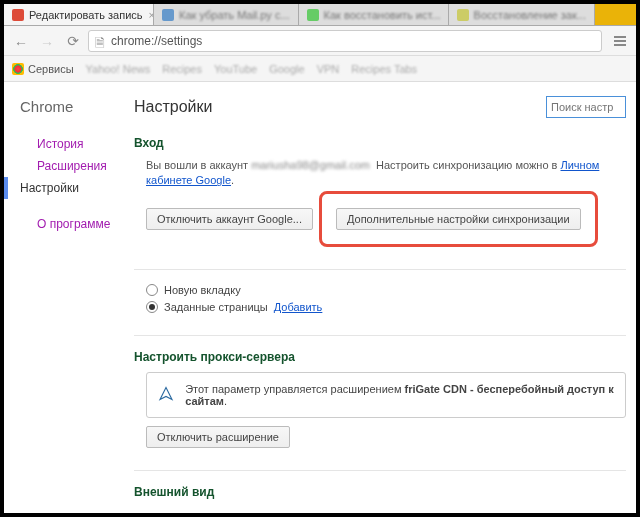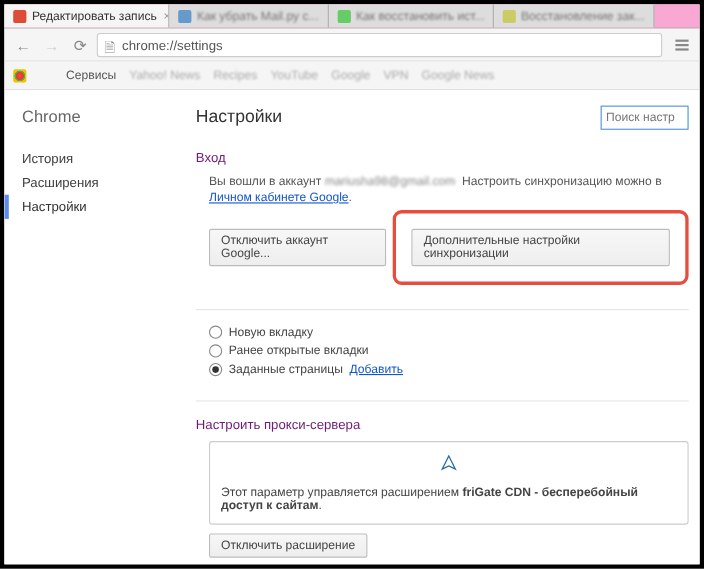--- a/index.html
+++ b/index.html
@@ -1,53 +1,53 @@
 <!DOCTYPE html>
 <html><head>
 <meta charset="utf-8">
 <style>
 * { box-sizing: border-box; margin: 0; padding: 0; font-family: Arial, sans-serif; }
 body { width: 640px; height: 517px; background: #000; overflow: hidden; }
 .window { position: absolute; top: 4px; left: 4px; right: 4px; bottom: 4px; background: #fff; display: flex; flex-direction: column; }
-.tab-strip { display: flex; height: 22px; background: #f9a8d4; border-bottom: 1px solid #aaa; }
+.tab-strip { display: flex; height: 22px; background: #eab308; border-bottom: 1px solid #aaa; }
 .tab { display: flex; align-items: center; padding: 0 8px; font-size: 11px; height: 100%; border-right: 1px solid #aaa; background: #f5f5f5; max-width: 150px; overflow: hidden; white-space: nowrap; color: #333; }
 .tab.inactive { background: #ddd; color: #777; }
 .tab .favicon { width: 12px; height: 12px; margin-right: 5px; background: #dd4b39; border-radius: 2px; flex-shrink: 0; }
 .toolbar { height: 30px; background: #f5f5f5; border-bottom: 1px solid #ddd; display: flex; align-items: center; padding: 0 6px; gap: 4px; }
 .nav-btn { width: 22px; height: 22px; display: flex; align-items: center; justify-content: center; color: #888; cursor: pointer; font-size: 14px; }
 .omnibox { flex: 1; height: 22px; border: 1px solid #ccc; border-radius: 3px; background: #fff; display: flex; align-items: center; padding: 0 6px; font-size: 12px; color: #555; }
 .omnibox .doc-icon { width: 12px; height: 14px; margin-right: 4px; color: #888; }
 .menu-icon { width: 20px; height: 20px; display: flex; flex-direction: column; justify-content: center; align-items: center; gap: 2px; cursor: pointer; margin-left: 4px; }
 .menu-icon span { width: 12px; height: 2px; background: #888; }
 .bookmarks-bar { height: 26px; background: #f5f5f5; border-bottom: 1px solid #ddd; display: flex; align-items: center; padding: 0 8px; font-size: 11px; color: #555; gap: 12px; }
 .bm-icon { width: 12px; height: 12px; background: radial-gradient(#f44, #e33 40%, #3b5 45%, #3b5 55%, #fb0 60%); border-radius: 2px; margin-right: 4px; }
 .bm-item { display: flex; align-items: center; color: #aaa; filter: blur(0.8px); }
-.content { flex: 1; display: flex; background: #fff; overflow: hidden; gap: 44px; }
+.content { flex: 1; display: flex; background: #fff; overflow: hidden; }
 .sidebar { width: 120px; padding: 16px 0 0 16px; font-size: 12px; }
 .brand { font-size: 15px; color: #666; margin-bottom: 18px; }
-.side-item { padding: 4px 0; color: #404040; cursor: pointer; }
+.side-item { padding: 4px 0; color: #a21caf; cursor: pointer; margin-left: 17px; }
 .side-item.active { color: #333; font-weight: 500; border-left: 4px solid #5b8def; margin-left: -16px; padding-left: 12px; }
 .side-group-gap { height: 14px; }
 .main { flex: 1; padding: 14px 10px 0 10px; font-size: 12px; color: #333; overflow: hidden; }
 .page-header { display: flex; justify-content: space-between; align-items: center; margin-bottom: 18px; }
 .page-title { font-size: 16px; color: #333; }
 .search-settings { width: 80px; height: 22px; border: 1px solid #4a90d9; padding: 2px 4px; font-size: 11px; color: #aaa; }
 .section { margin-bottom: 22px; }
-.section h3 { font-size: 12px; font-weight: 400; color: #701a75; margin-bottom: 8px; }
+.section h3 { font-size: 12px; font-weight: 700; color: #14532d; margin-bottom: 8px; }
 .section .body { padding-left: 12px; }
 .login-text { font-size: 11px; color: #555; margin-bottom: 2px; line-height: 1.4; }
 .login-text .blurred { filter: blur(1.5px); color: #888; }
 .link { color: #1155cc; text-decoration: underline; cursor: pointer; }
 .btn { display: inline-block; padding: 4px 10px; font-size: 11px; background: linear-gradient(#f7f7f7, #eee); border: 1px solid #bbb; border-radius: 2px; color: #444; cursor: pointer; }
 .btn-row { display: flex; gap: 6px; align-items: center; }
 .highlight-box { border: 3px solid #e74c3c; border-radius: 8px; padding: 14px; display: inline-block; }
 .radio-row, .check-row { display: flex; align-items: flex-start; gap: 6px; margin: 5px 0; font-size: 11px; color: #444; }
 .radio { width: 12px; height: 12px; border: 1px solid #888; border-radius: 50%; display: flex; align-items: center; justify-content: center; }
 .radio.checked::after { content: ""; width: 6px; height: 6px; background: #333; border-radius: 50%; }
-.proxy-box { border: 1px solid #ccc; border-radius: 3px; padding: 10px; display: flex; align-items: center; gap: 10px; font-size: 11px; color: #444; margin-bottom: 8px; flex-direction: column; }
+.proxy-box { border: 1px solid #ccc; border-radius: 3px; padding: 10px; display: flex; align-items: center; gap: 10px; font-size: 11px; color: #444; margin-bottom: 8px; }
 .proxy-icon { width: 20px; height: 20px; display: flex; align-items: center; justify-content: center; }
 .proxy-icon svg { width: 18px; height: 18px; }
 .hr { border: none; border-top: 1px solid #e5e5e5; margin: 0 0 14px 0; }
 </style>
 </head>
 <body>
 
 <div class="window">
   <div class="tab-strip">
     <div class="tab">
@@ -78,39 +78,40 @@
       <span>chrome://settings</span>
     </div>
     <div class="menu-icon">
         <span></span>
         <span></span>
         <span></span>
       </div>
   </div>
 
   <div class="bookmarks-bar">
-    <div style="display:flex;align-items:center;gap:32px;">
+    <div style="display:flex;align-items:center;">
       <span class="bm-icon"></span>
       <span>Сервисы</span>
     </div>
     <div class="bm-item">Yahoo! News</div>
     <div class="bm-item">Recipes</div>
     <div class="bm-item">YouTube</div>
     <div class="bm-item">Google</div>
     <div class="bm-item">VPN</div>
-    <div class="bm-item">Google News</div>
+    <div class="bm-item">Recipes Tabs</div>
   </div>
 
   <div class="content">
     <div class="sidebar">
       <div class="brand">Chrome</div>
       <div class="side-item">История</div>
       <div class="side-item">Расширения</div>
       <div class="side-item active">Настройки</div>
       <div class="side-group-gap"></div>
+      <div class="side-item">О программе</div>
     </div>
 
     <div class="main">
       <div class="page-header">
         <div class="page-title">Настройки</div>
         <input class="search-settings" placeholder="Поиск настр" style="">
       </div>
 
       <div class="section">
         <h3>Вход</h3>
@@ -127,24 +128,20 @@
         </div>
       </div>
 
       <hr class="hr">
 
       <div class="section">
         <div class="body">
           <div class="radio-row">
             <span class="radio"></span>
             <span>Новую вкладку</span>
-          </div>
-          <div class="radio-row">
-            <span class="radio"></span>
-            <span>Ранее открытые вкладки</span>
           </div>
           <div class="radio-row">
             <span class="radio checked"></span>
             <span>Заданные страницы</span>
             <span class="link"> Добавить</span>
           </div>
         </div>
       </div>
 
       <hr class="hr">

